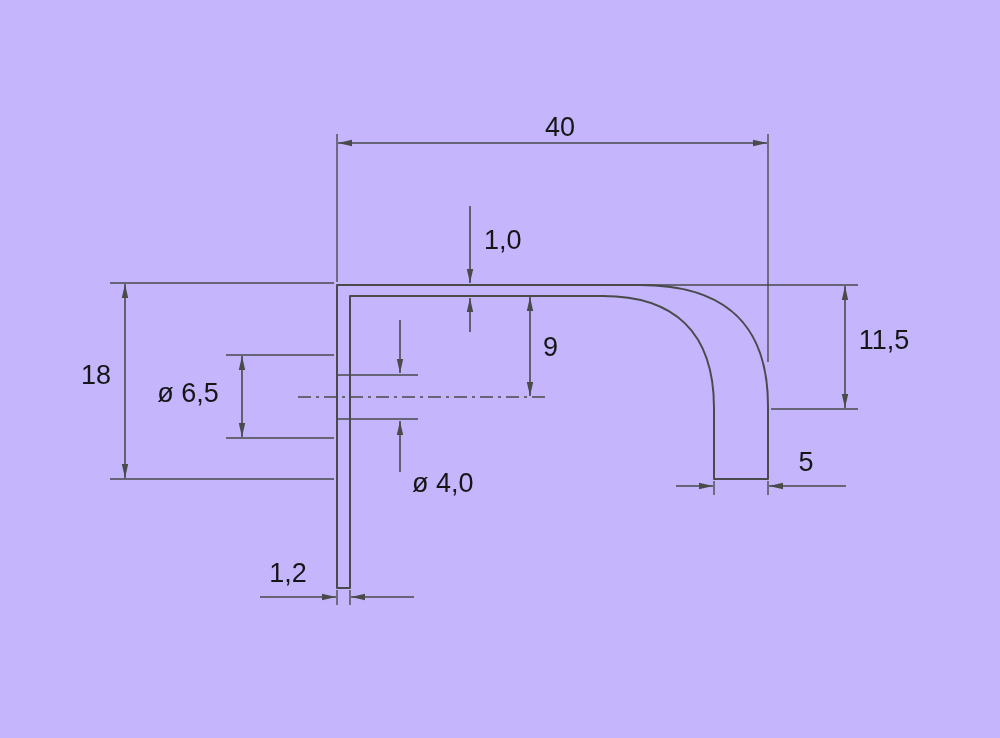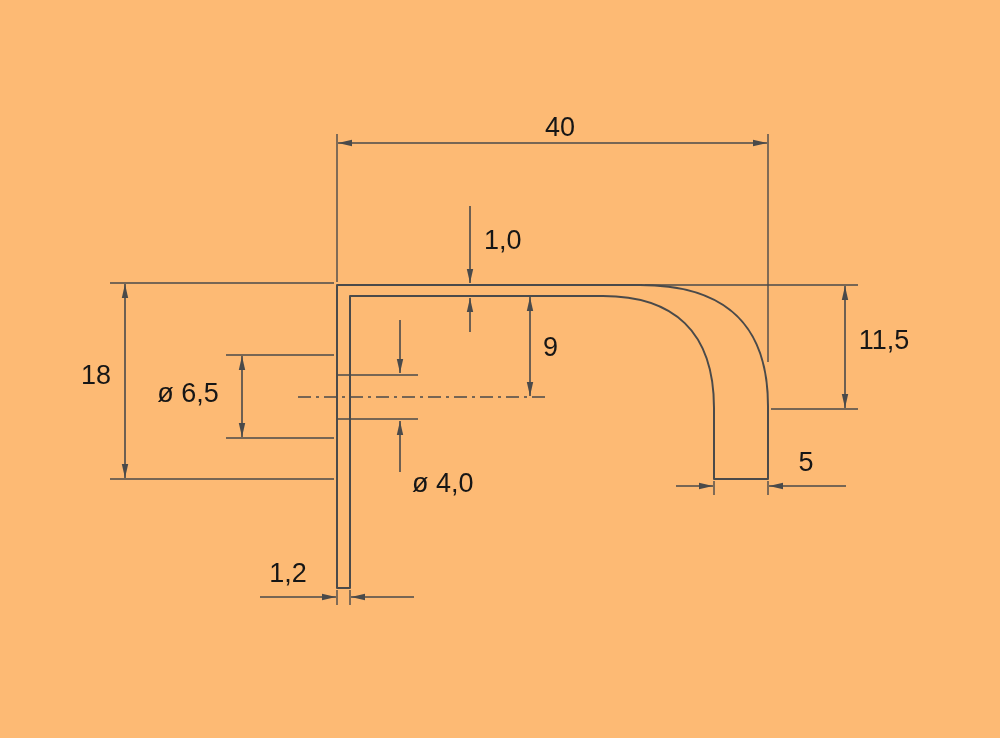--- a/index.html
+++ b/index.html
@@ -7,21 +7,21 @@
     padding: 0;
     width: 1000px;
     height: 738px;
     background: #ffffff;
     overflow: hidden;
   }
   .stage {
     position: relative;
     width: 1000px;
     height: 738px;
-    background: #fdba74;
+    background: #c4b5fd;
   }
   svg {
     display: block;
   }
   .outline {
     fill: none;
     stroke: #4a4a4a;
     stroke-width: 2;
     stroke-linejoin: round;
   }

